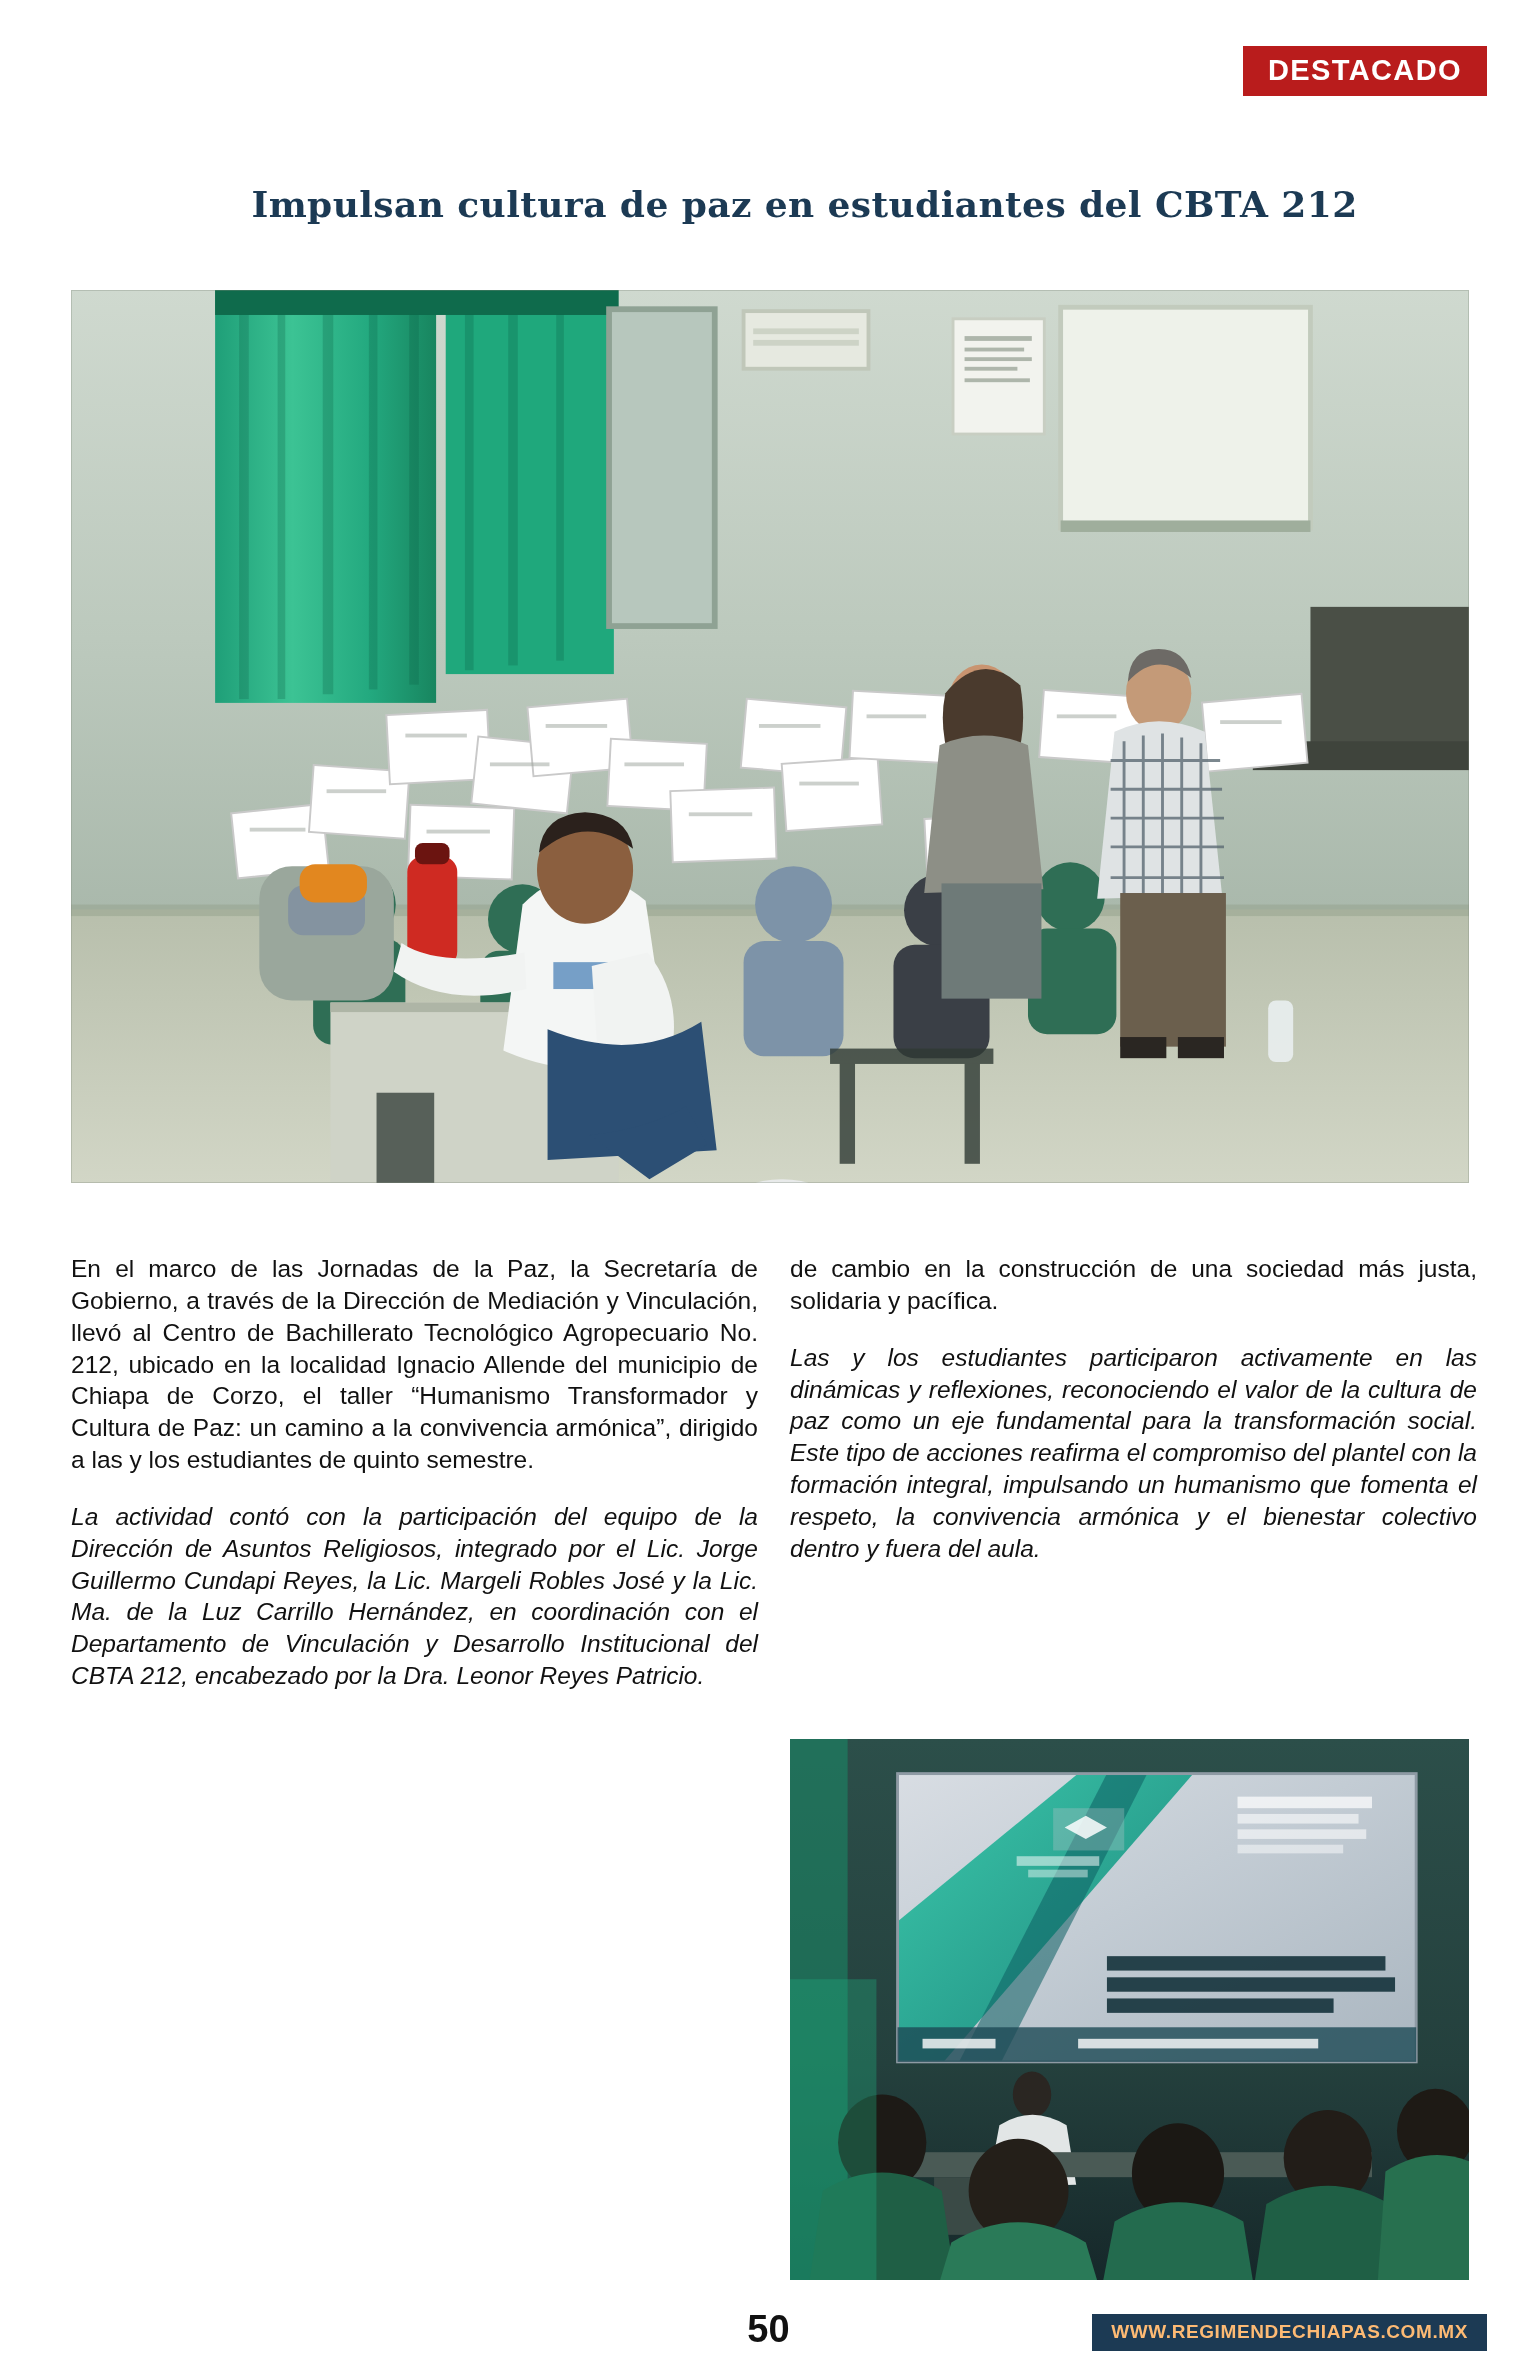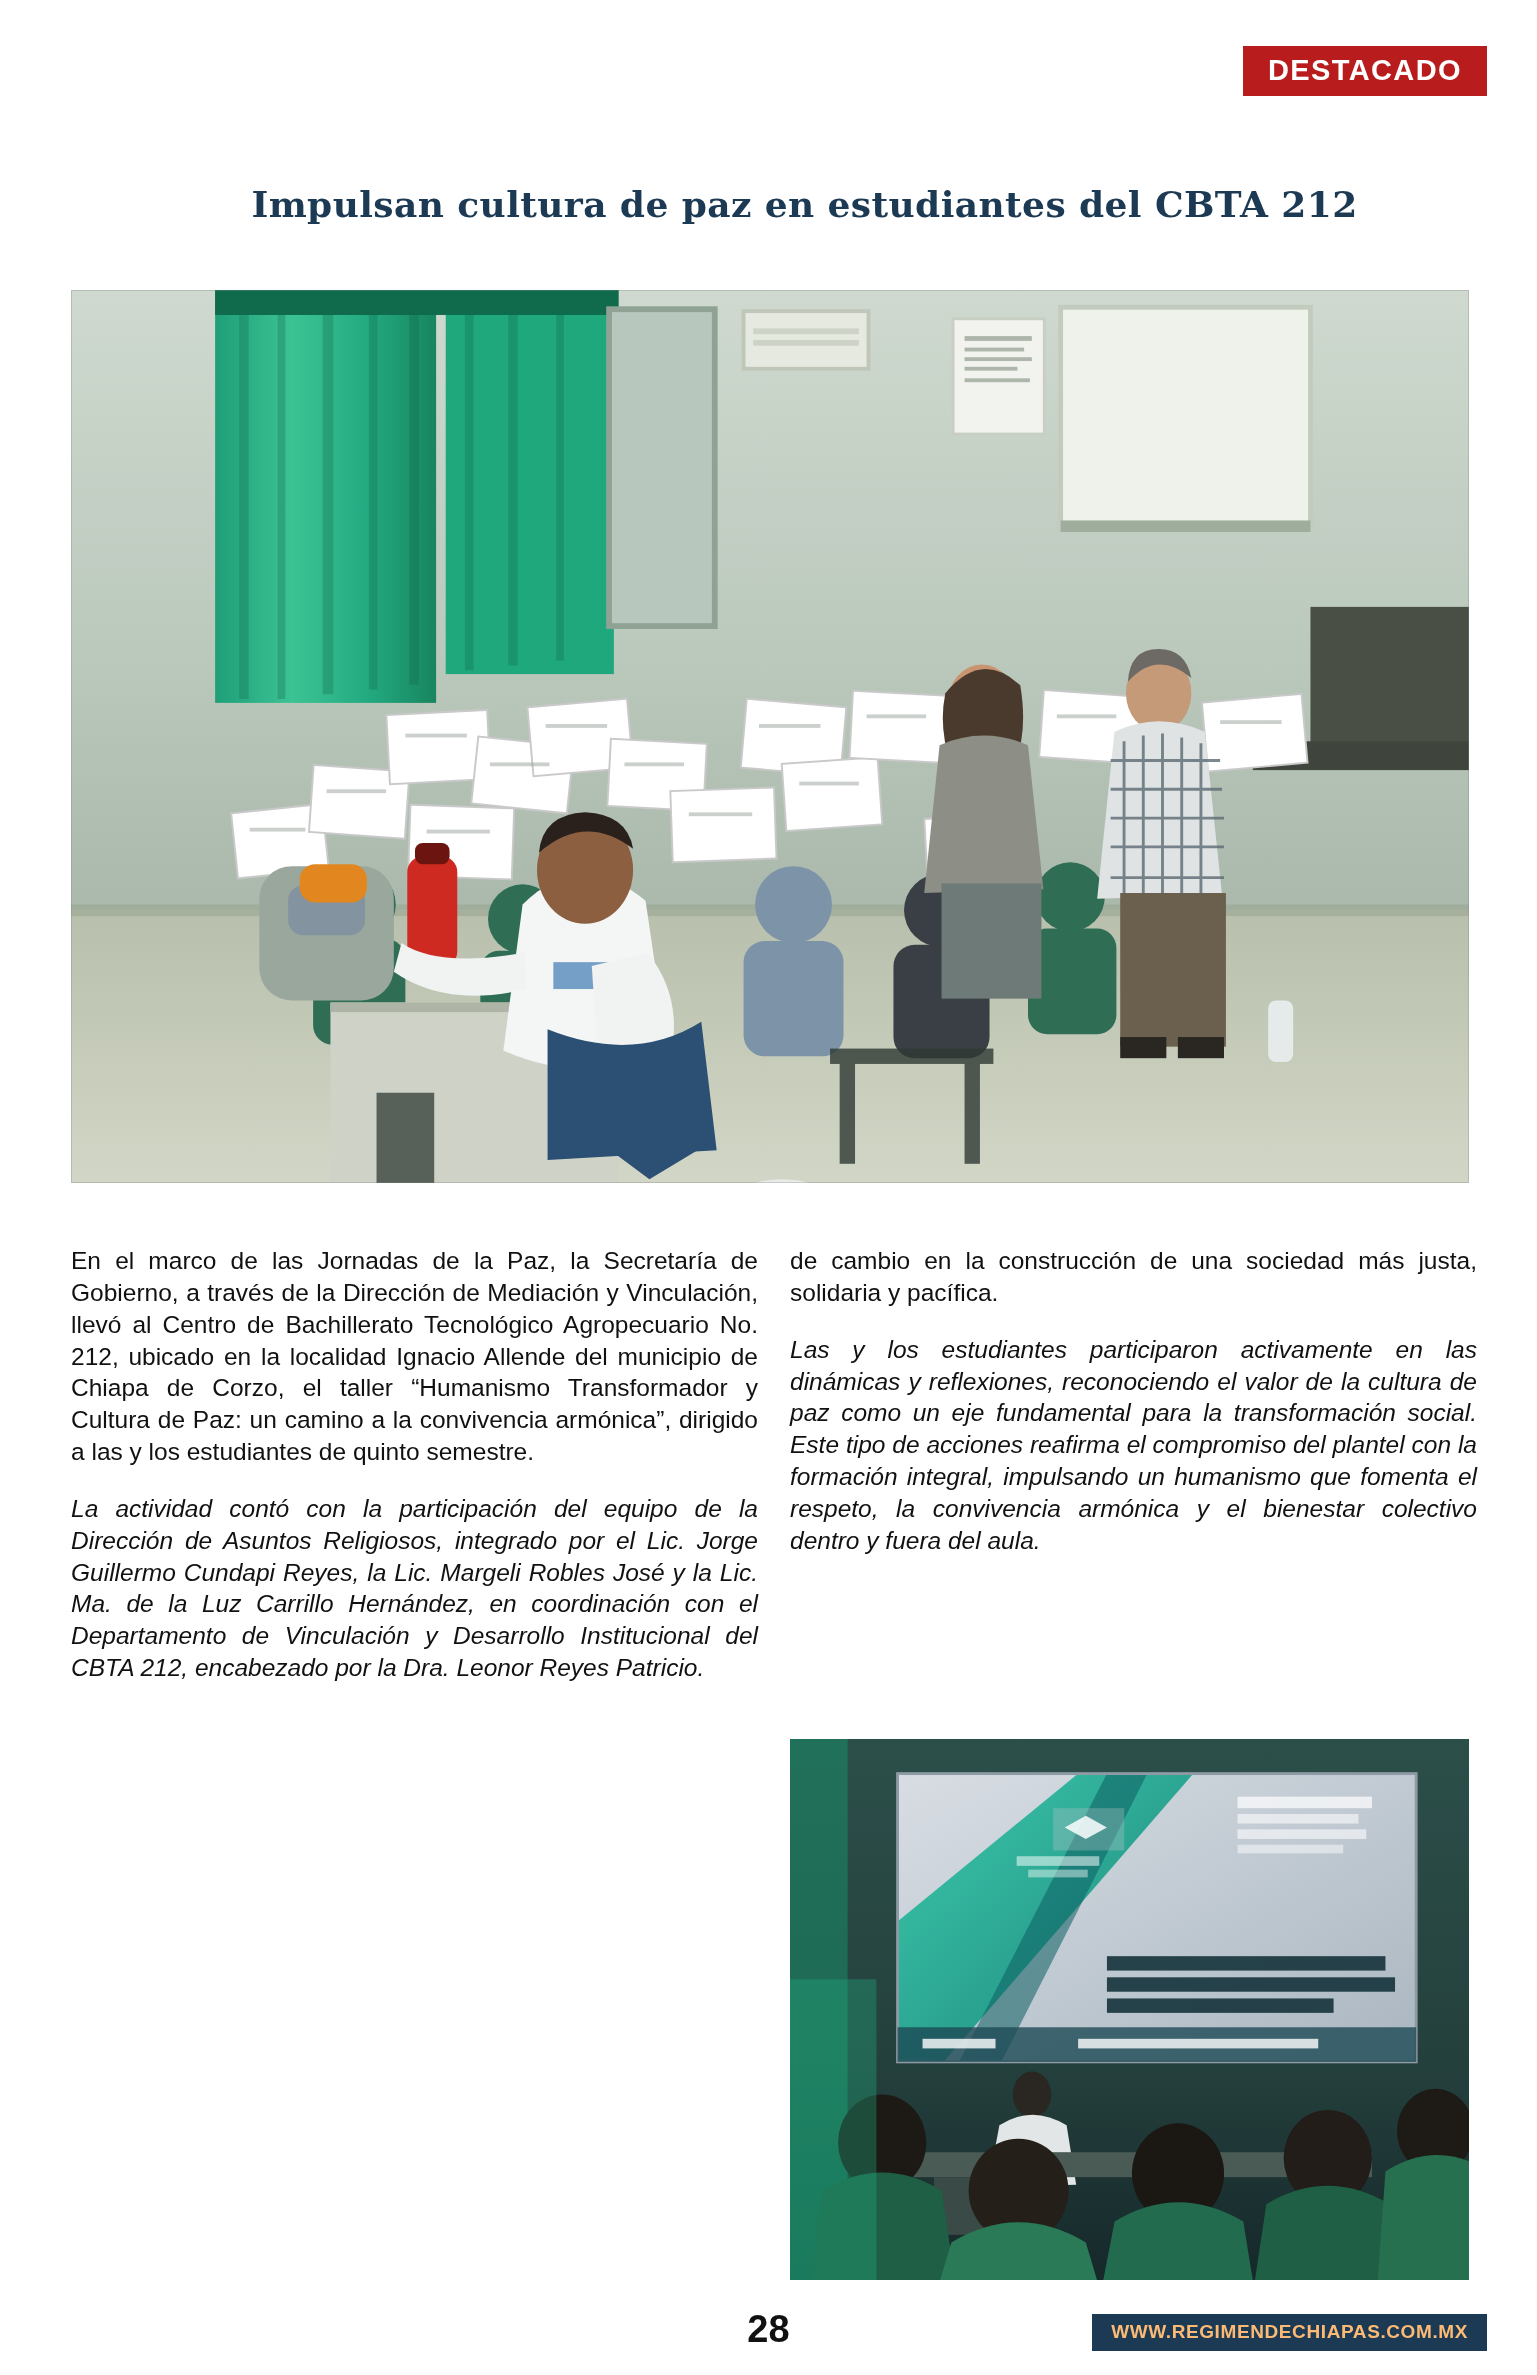--- a/index.html
+++ b/index.html
@@ -67,21 +67,21 @@
     width: 687px;
     font-size: 24.5px;
     line-height: 1.30;
     color: #111111;
     text-align: justify;
   }
   .col-left { left: 71px; }
   .col-right { left: 790px; }
 
   .col p {
-    margin: 0 0 25px 0;
+    margin: 8px 0 25px 0;
     text-align: justify;
     text-justify: inter-word;
     hyphens: manual;
   }
   .col p:last-child { margin-bottom: 0; font-style: italic; }
 
   
   .sub-photo {
     position: absolute;
     top: 1739px;
@@ -380,17 +380,17 @@
         <path d="M496 484 q64 -38 128 0 l12 80 -152 0 z" fill="#1f5f45"></path>
 
         <ellipse cx="672" cy="408" rx="40" ry="44" fill="#1e1a15"></ellipse>
         <path d="M620 450 q54 -34 108 0 l6 114 -122 0 z" fill="#27704f"></path>
       </g>
 
       <rect x="0" y="250" width="90" height="313" fill="#1fae7e" opacity="0.35"></rect>
     </svg>
   </div>
 
-  <div class="page-number">28</div>
+  <div class="page-number">50</div>
   <div class="footer-bar">WWW.REGIMENDECHIAPAS.COM.MX</div>
 
 </div>
 
 
 </body></html>

